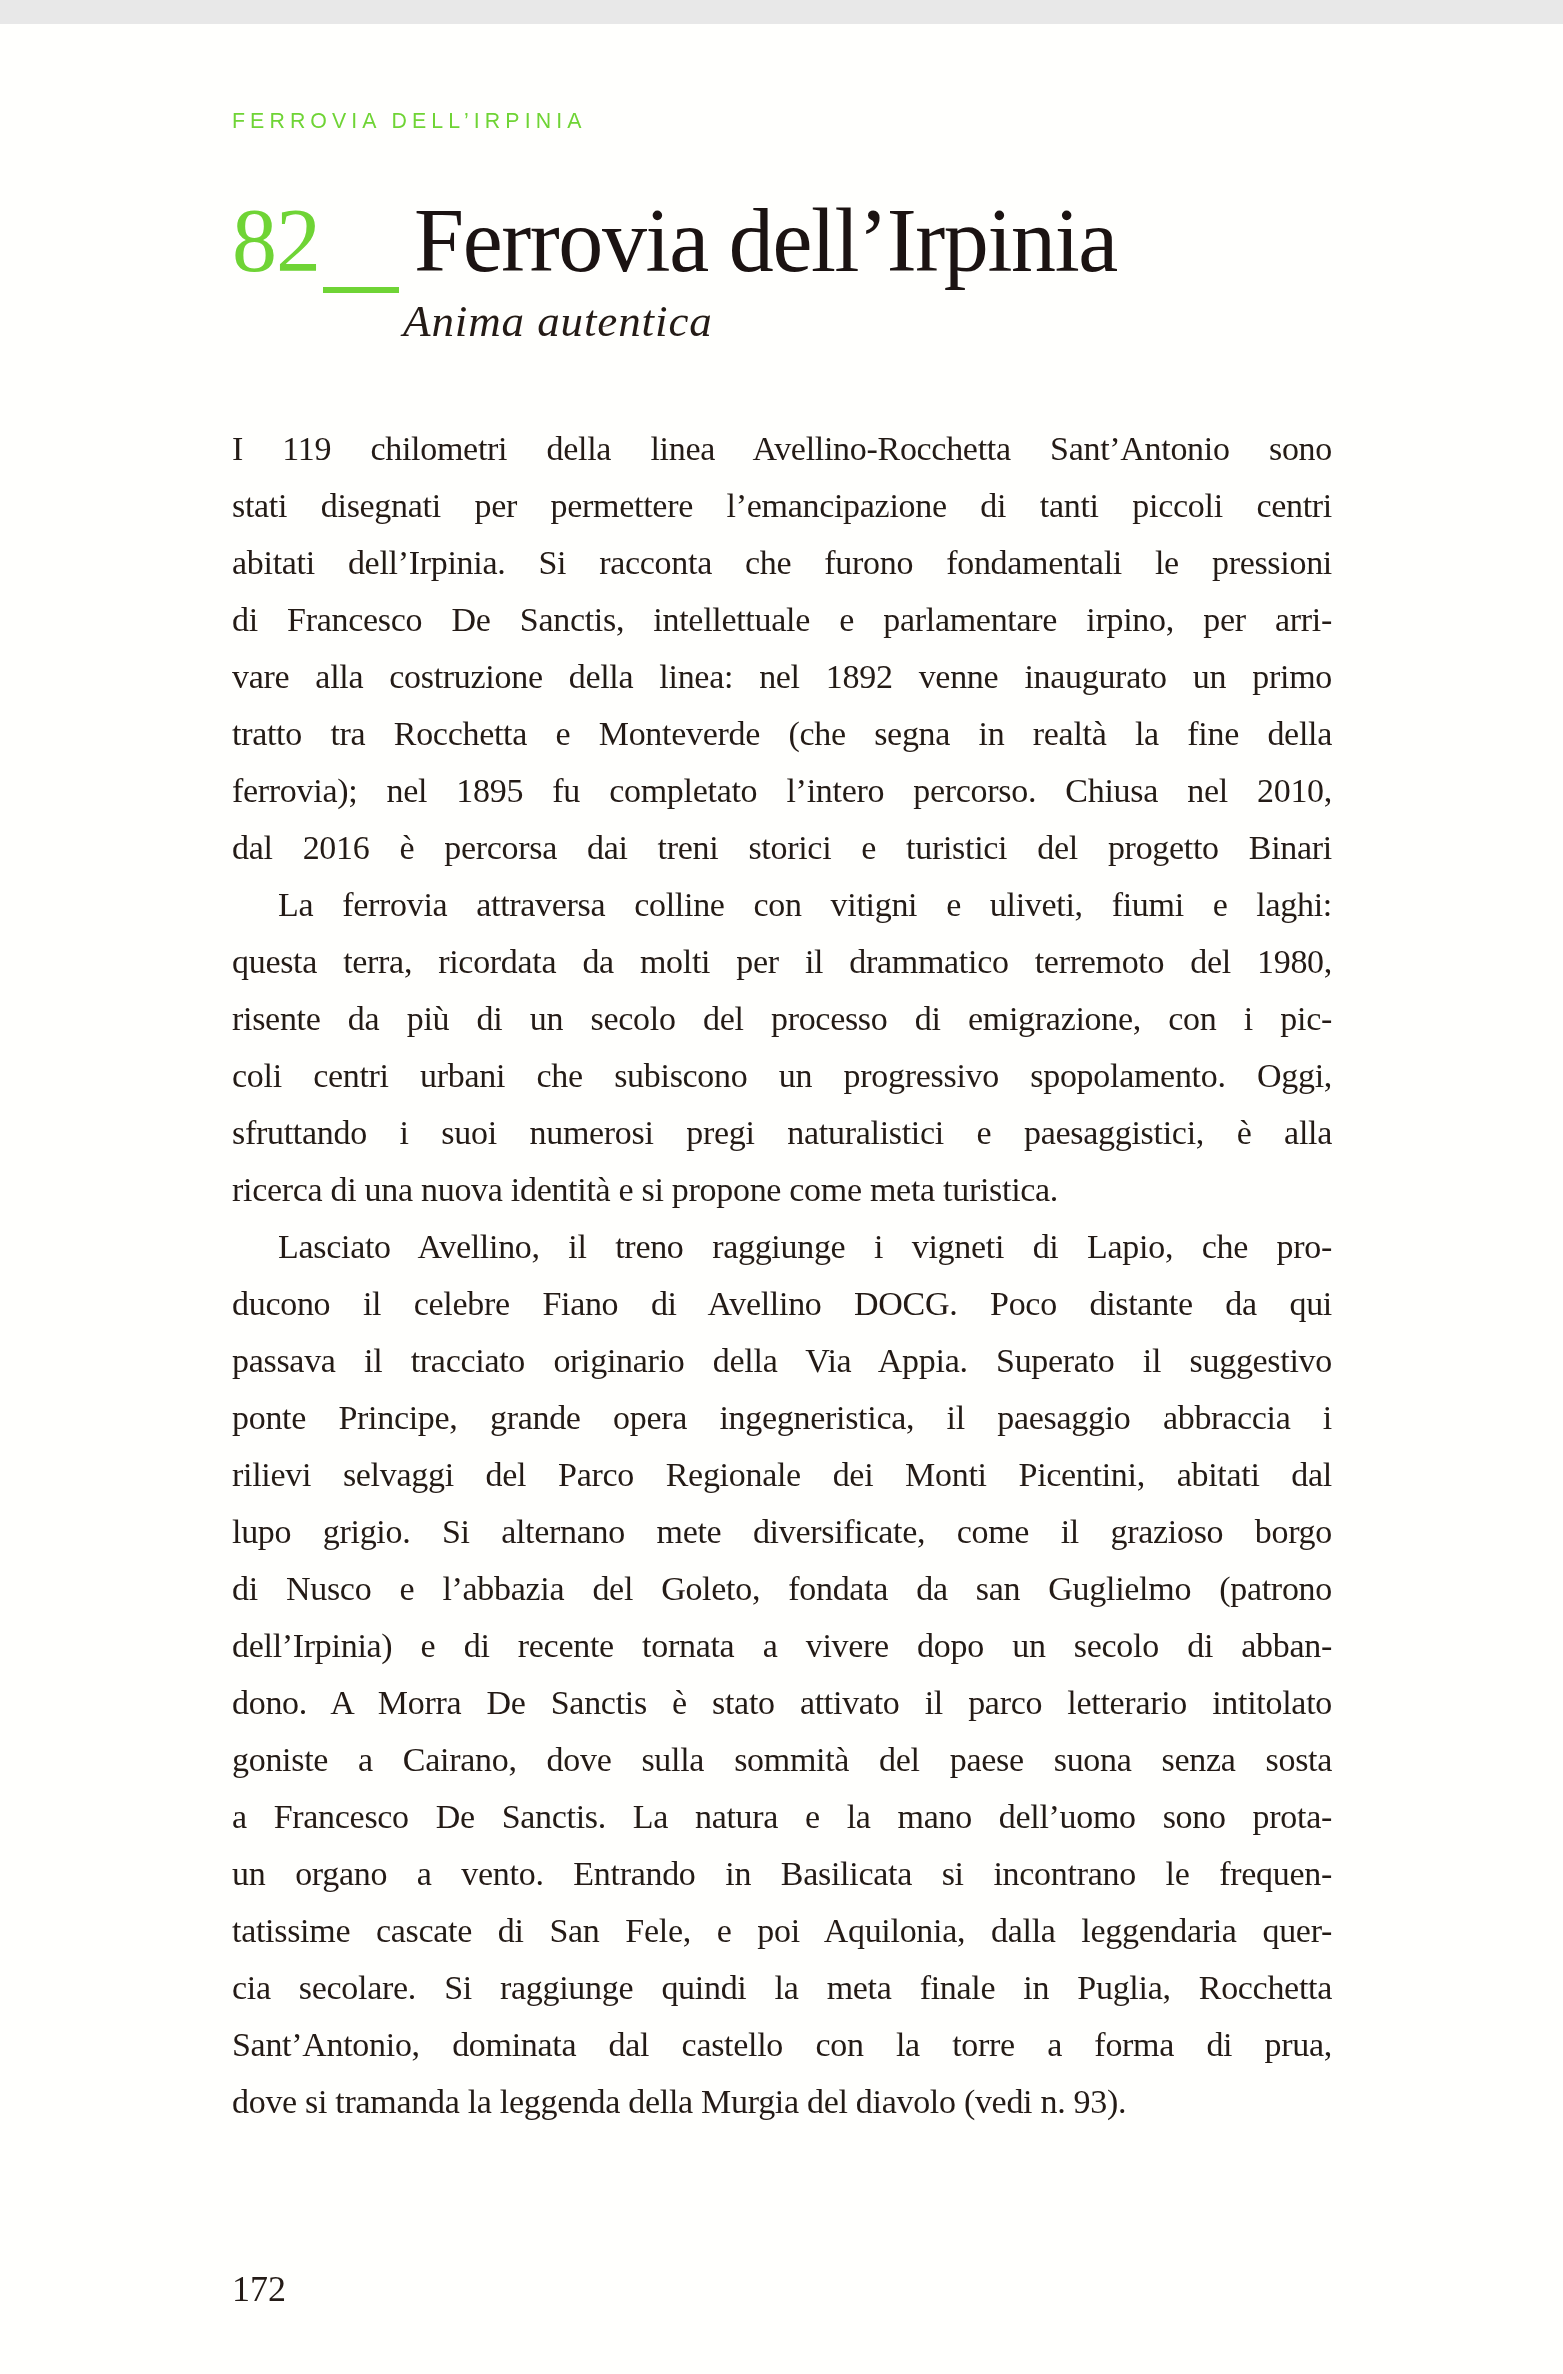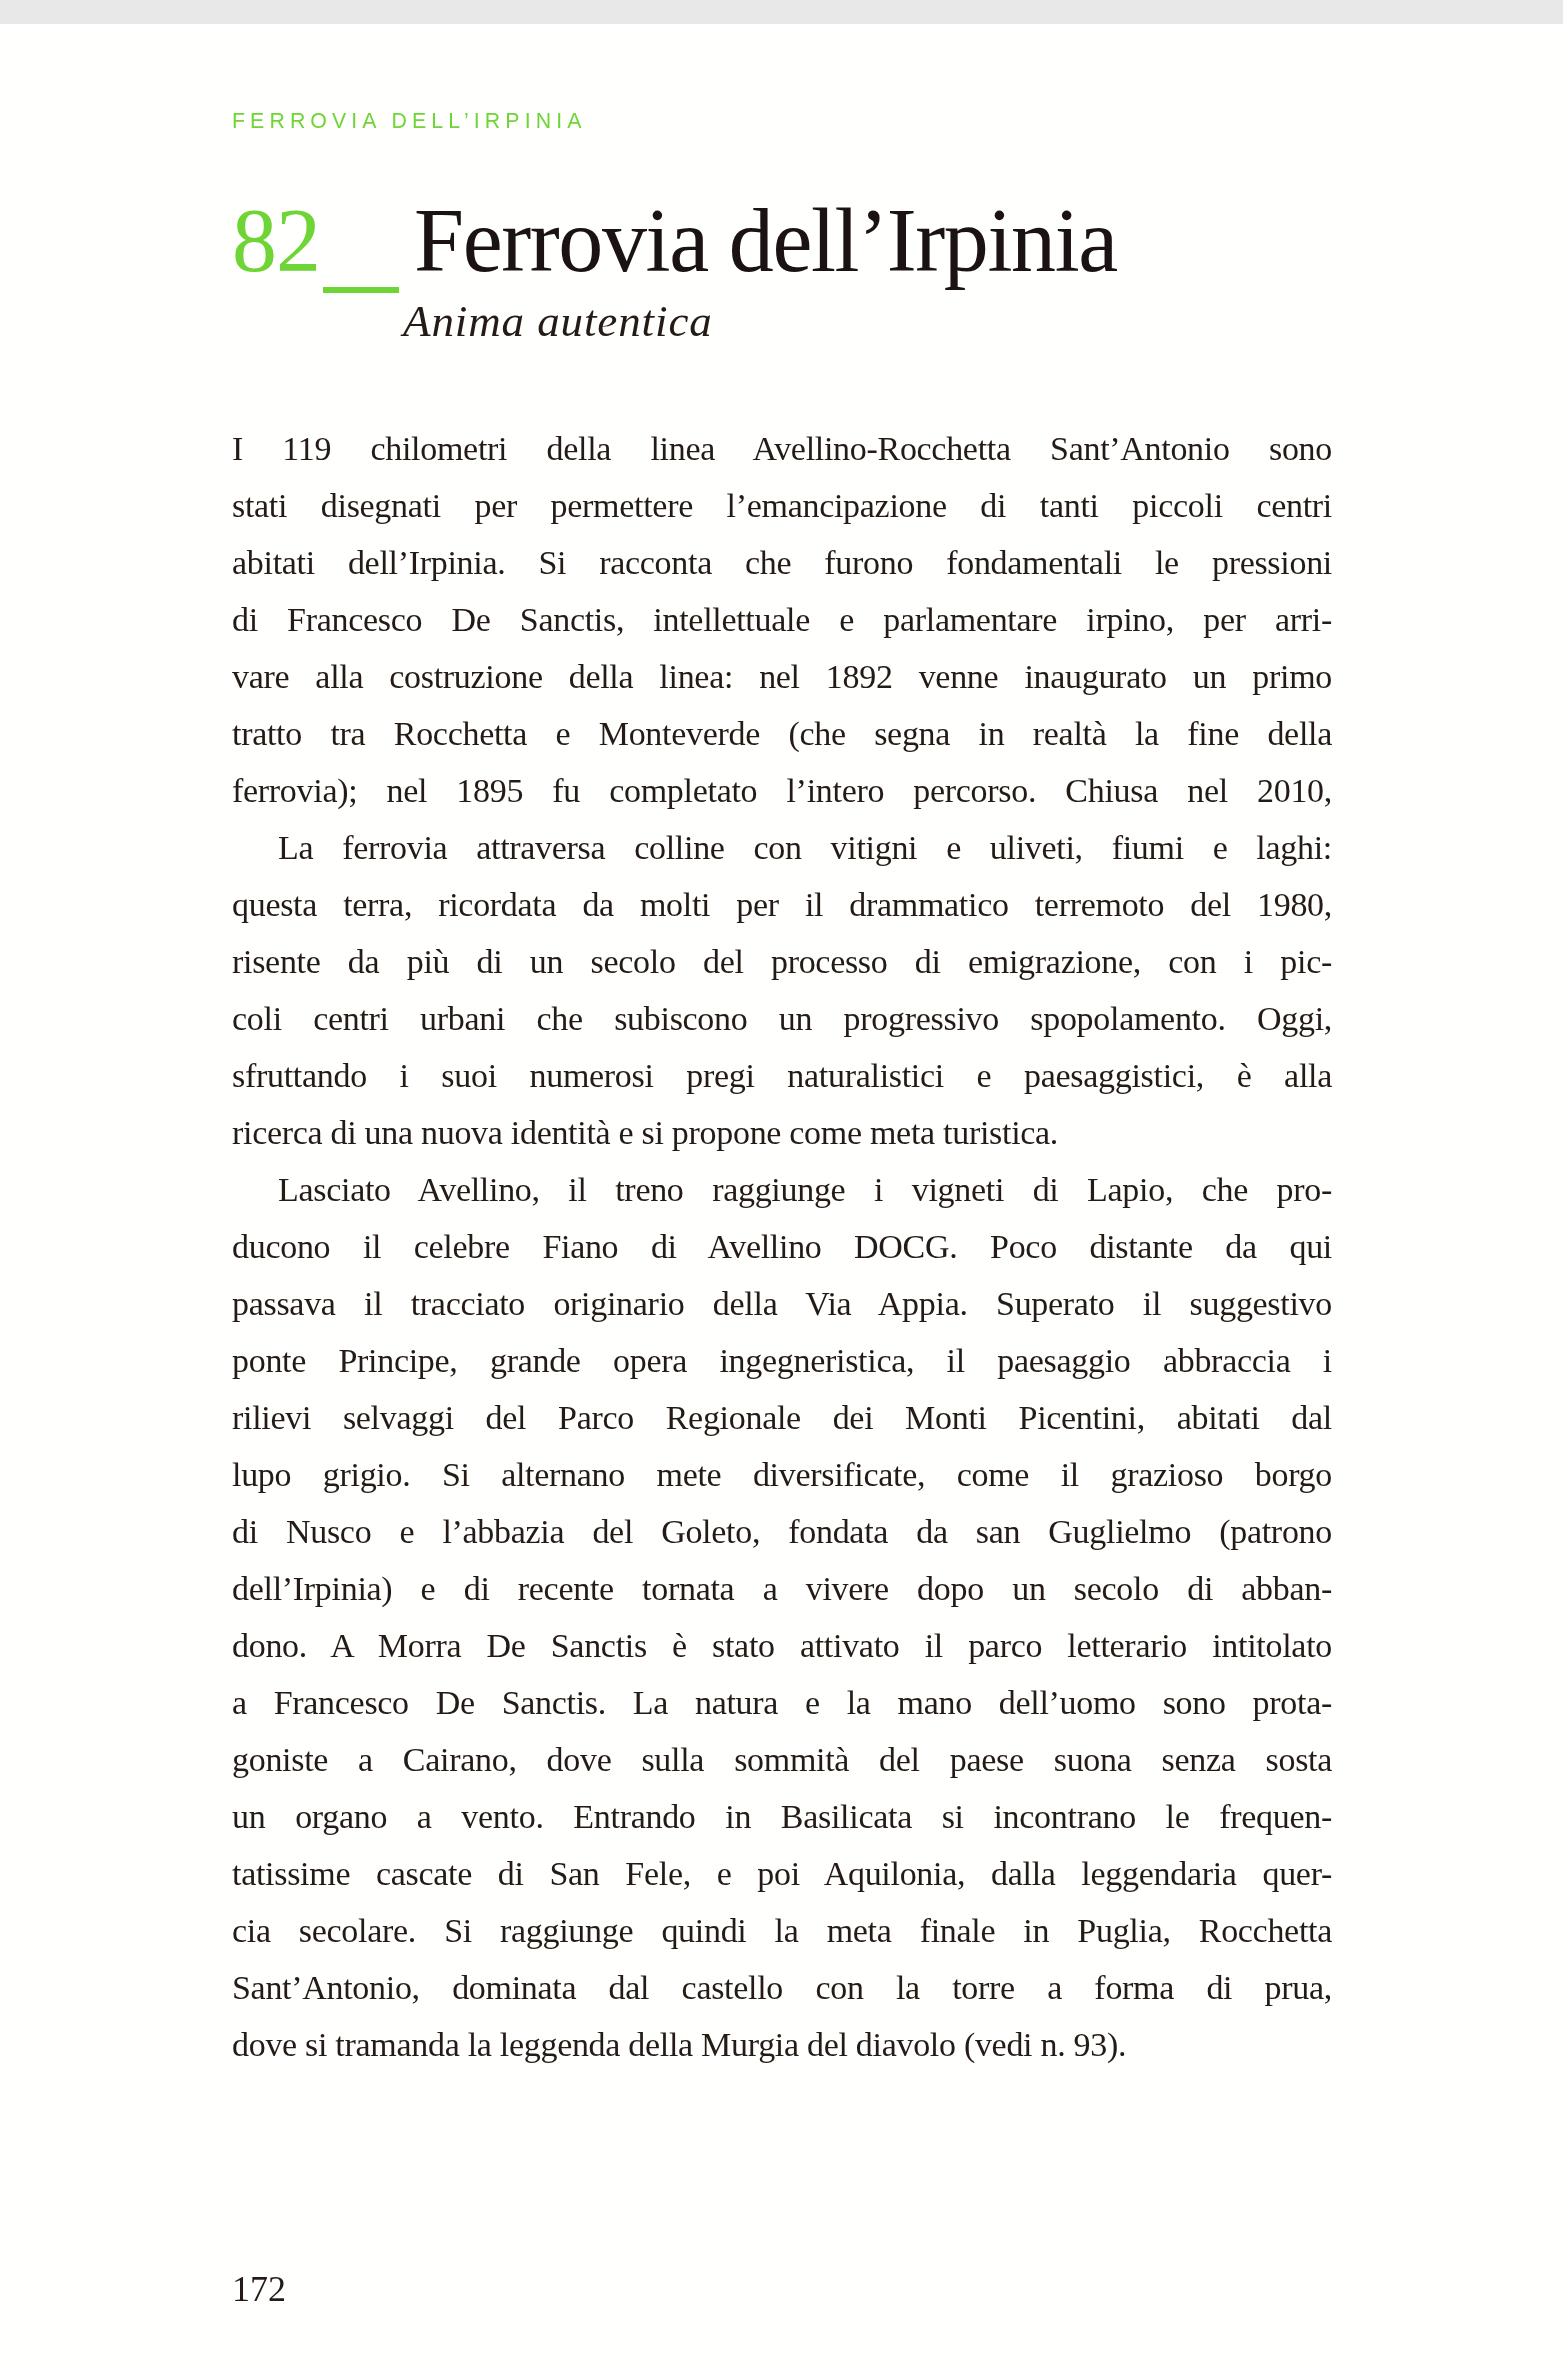--- a/index.html
+++ b/index.html
@@ -118,37 +118,38 @@
   <div class="subtitle">Anima autentica</div>
 
   <div class="body-text">
       <div class="line">I 119 chilometri della linea Avellino-Rocchetta Sant’Antonio sono</div>
       <div class="line">stati disegnati per permettere l’emancipazione di tanti piccoli centri</div>
       <div class="line">abitati dell’Irpinia. Si racconta che furono fondamentali le pressioni</div>
       <div class="line">di Francesco De Sanctis, intellettuale e parlamentare irpino, per arri-</div>
       <div class="line">vare alla costruzione della linea: nel 1892 venne inaugurato un primo</div>
       <div class="line">tratto tra Rocchetta e Monteverde (che segna in realtà la fine della</div>
       <div class="line">ferrovia); nel 1895 fu completato l’intero percorso. Chiusa nel 2010,</div>
+      <div class="line">dal 2016 è percorsa dai treni storici e turistici del progetto Binari</div>
       <div class="line indent">La ferrovia attraversa colline con vitigni e uliveti, fiumi e laghi:</div>
       <div class="line">questa terra, ricordata da molti per il drammatico terremoto del 1980,</div>
       <div class="line">risente da più di un secolo del processo di emigrazione, con i pic-</div>
       <div class="line">coli centri urbani che subiscono un progressivo spopolamento. Oggi,</div>
       <div class="line">sfruttando i suoi numerosi pregi naturalistici e paesaggistici, è alla</div>
       <div class="line para-end">ricerca di una nuova identità e si propone come meta turistica.</div>
       <div class="line indent">Lasciato Avellino, il treno raggiunge i vigneti di Lapio, che pro-</div>
       <div class="line">ducono il celebre Fiano di Avellino DOCG. Poco distante da qui</div>
       <div class="line">passava il tracciato originario della Via Appia. Superato il suggestivo</div>
       <div class="line">ponte Principe, grande opera ingegneristica, il paesaggio abbraccia i</div>
       <div class="line">rilievi selvaggi del Parco Regionale dei Monti Picentini, abitati dal</div>
       <div class="line">lupo grigio. Si alternano mete diversificate, come il grazioso borgo</div>
       <div class="line">di Nusco e l’abbazia del Goleto, fondata da san Guglielmo (patrono</div>
       <div class="line">dell’Irpinia) e di recente tornata a vivere dopo un secolo di abban-</div>
       <div class="line">dono. A Morra De Sanctis è stato attivato il parco letterario intitolato</div>
+      <div class="line">goniste a Cairano, dove sulla sommità del paese suona senza sosta</div>
       <div class="line">a Francesco De Sanctis. La natura e la mano dell’uomo sono prota-</div>
-      <div class="line">goniste a Cairano, dove sulla sommità del paese suona senza sosta</div>
       <div class="line">un organo a vento. Entrando in Basilicata si incontrano le frequen-</div>
       <div class="line">tatissime cascate di San Fele, e poi Aquilonia, dalla leggendaria quer-</div>
       <div class="line">cia secolare. Si raggiunge quindi la meta finale in Puglia, Rocchetta</div>
       <div class="line">Sant’Antonio, dominata dal castello con la torre a forma di prua,</div>
       <div class="line para-end">dove si tramanda la leggenda della Murgia del diavolo (vedi n. 93).</div>
     </div>
 
   <div class="folio">172</div>
 
 </div>

